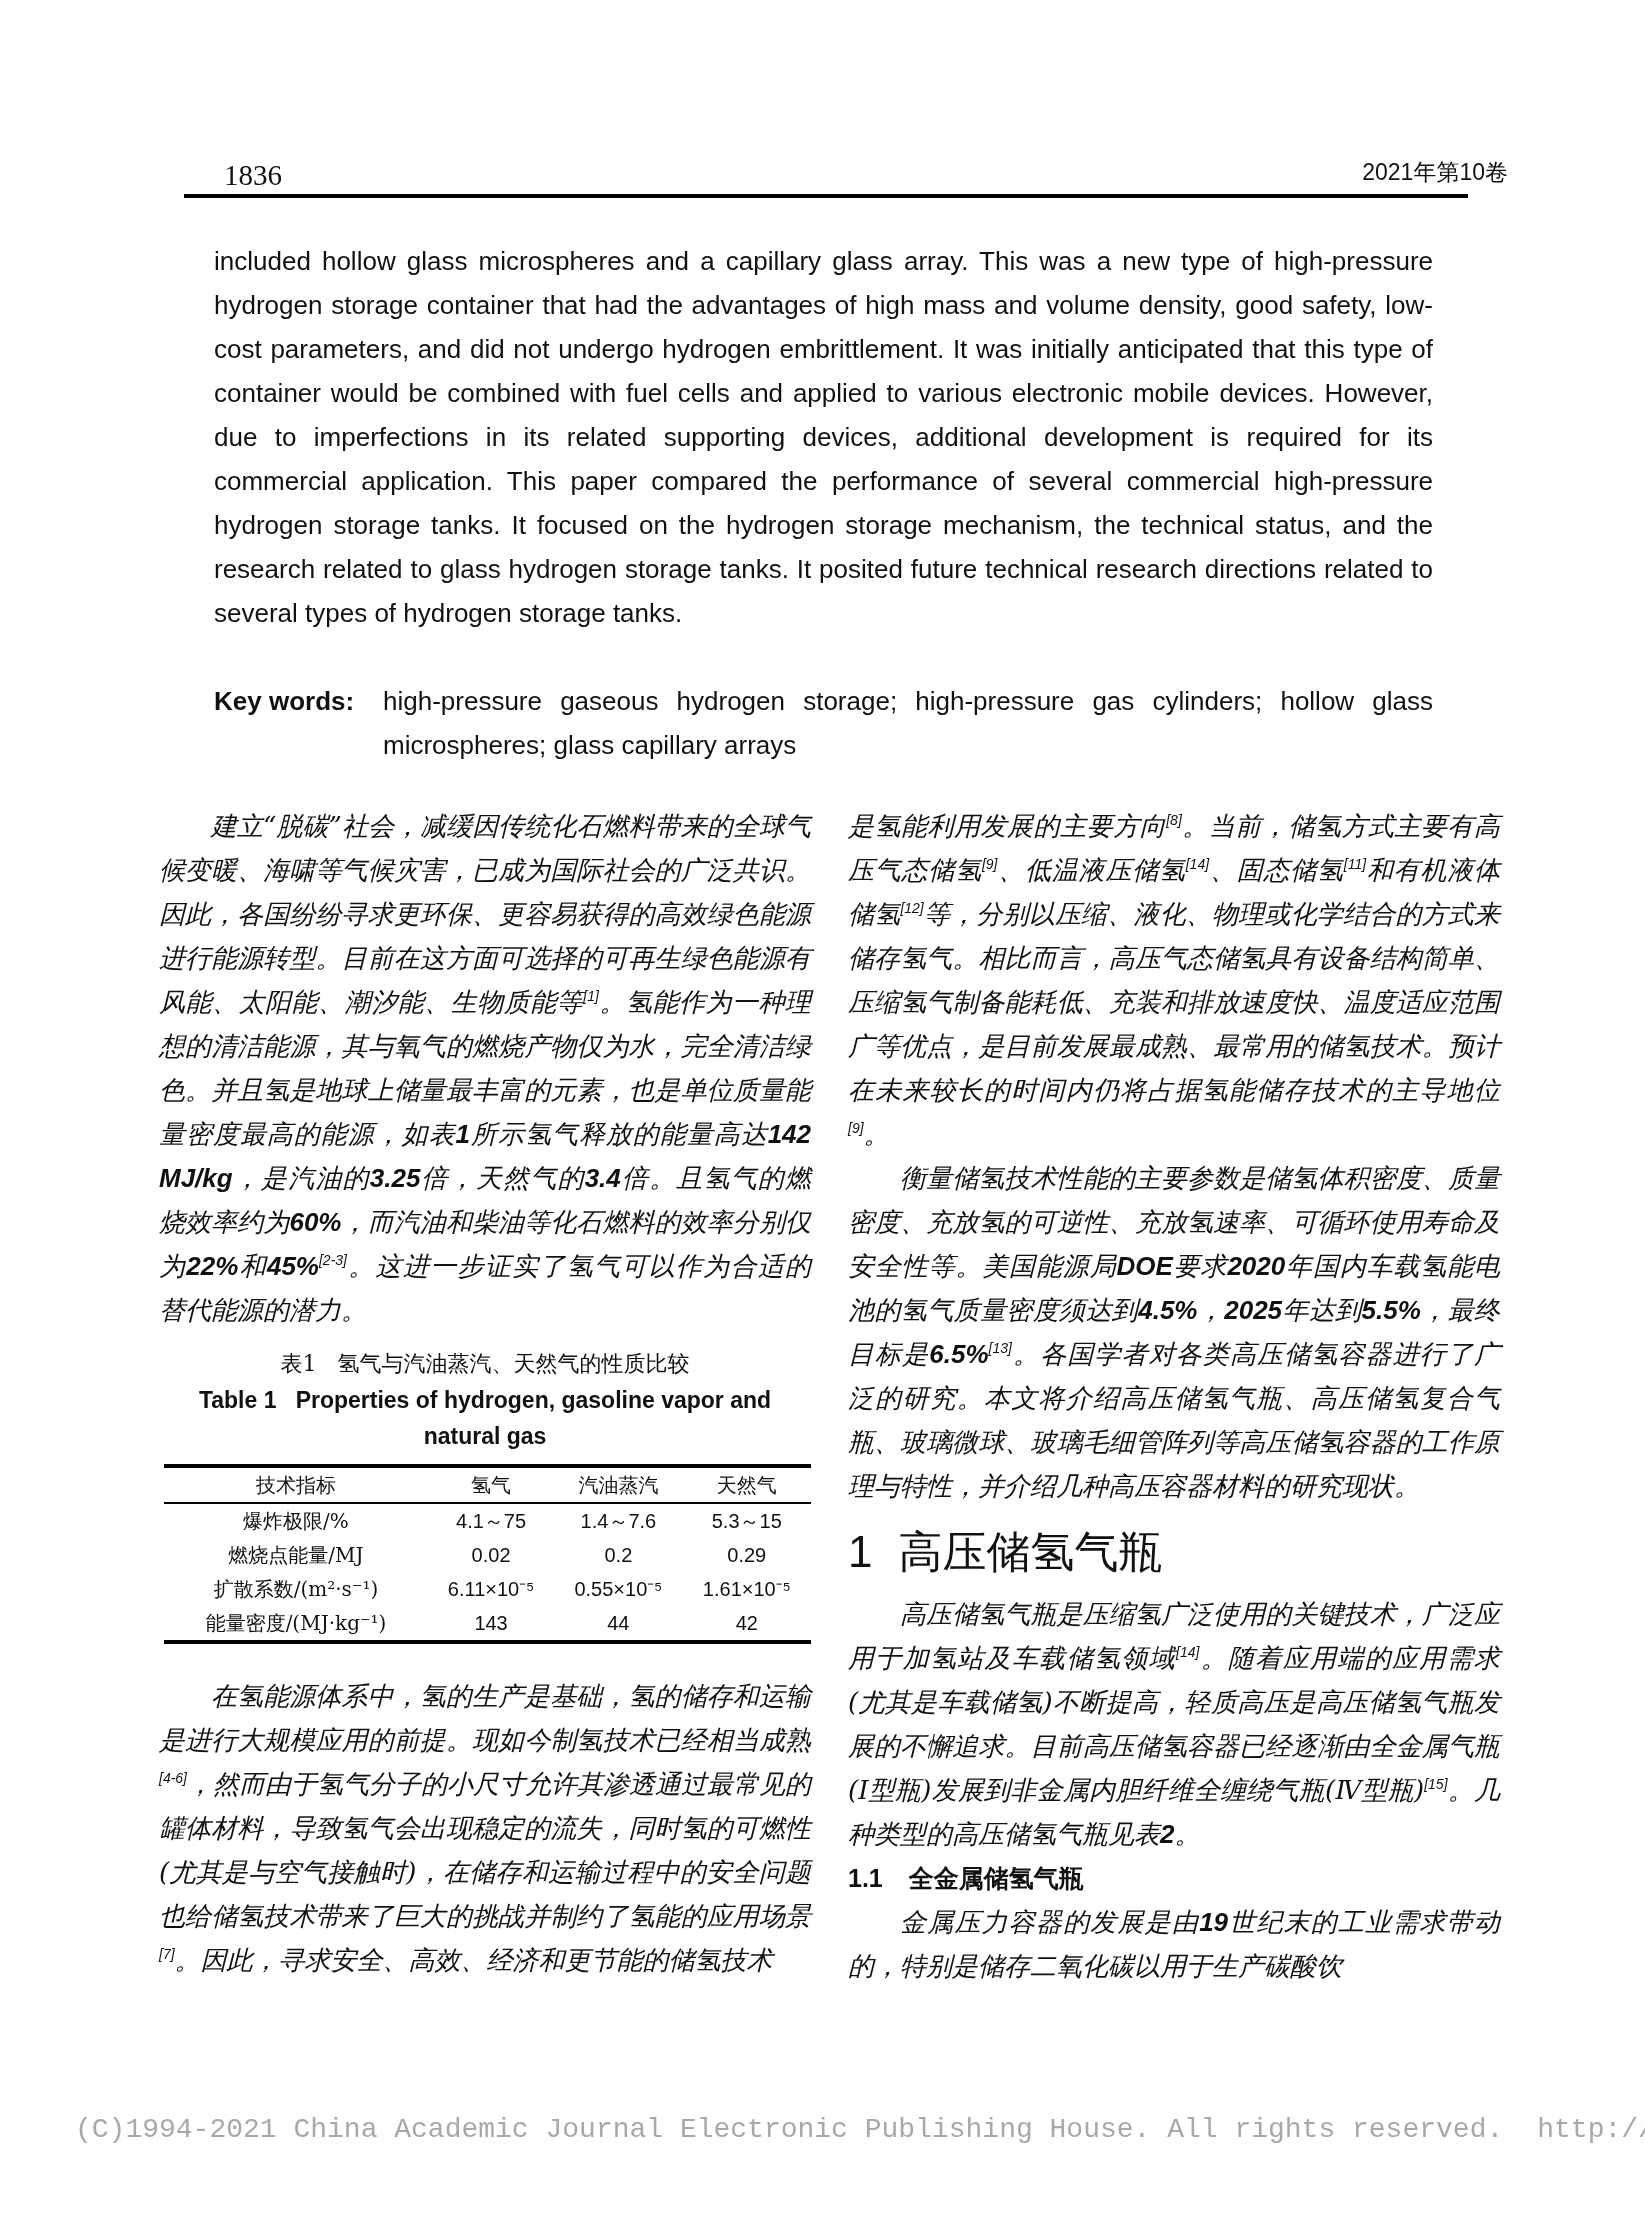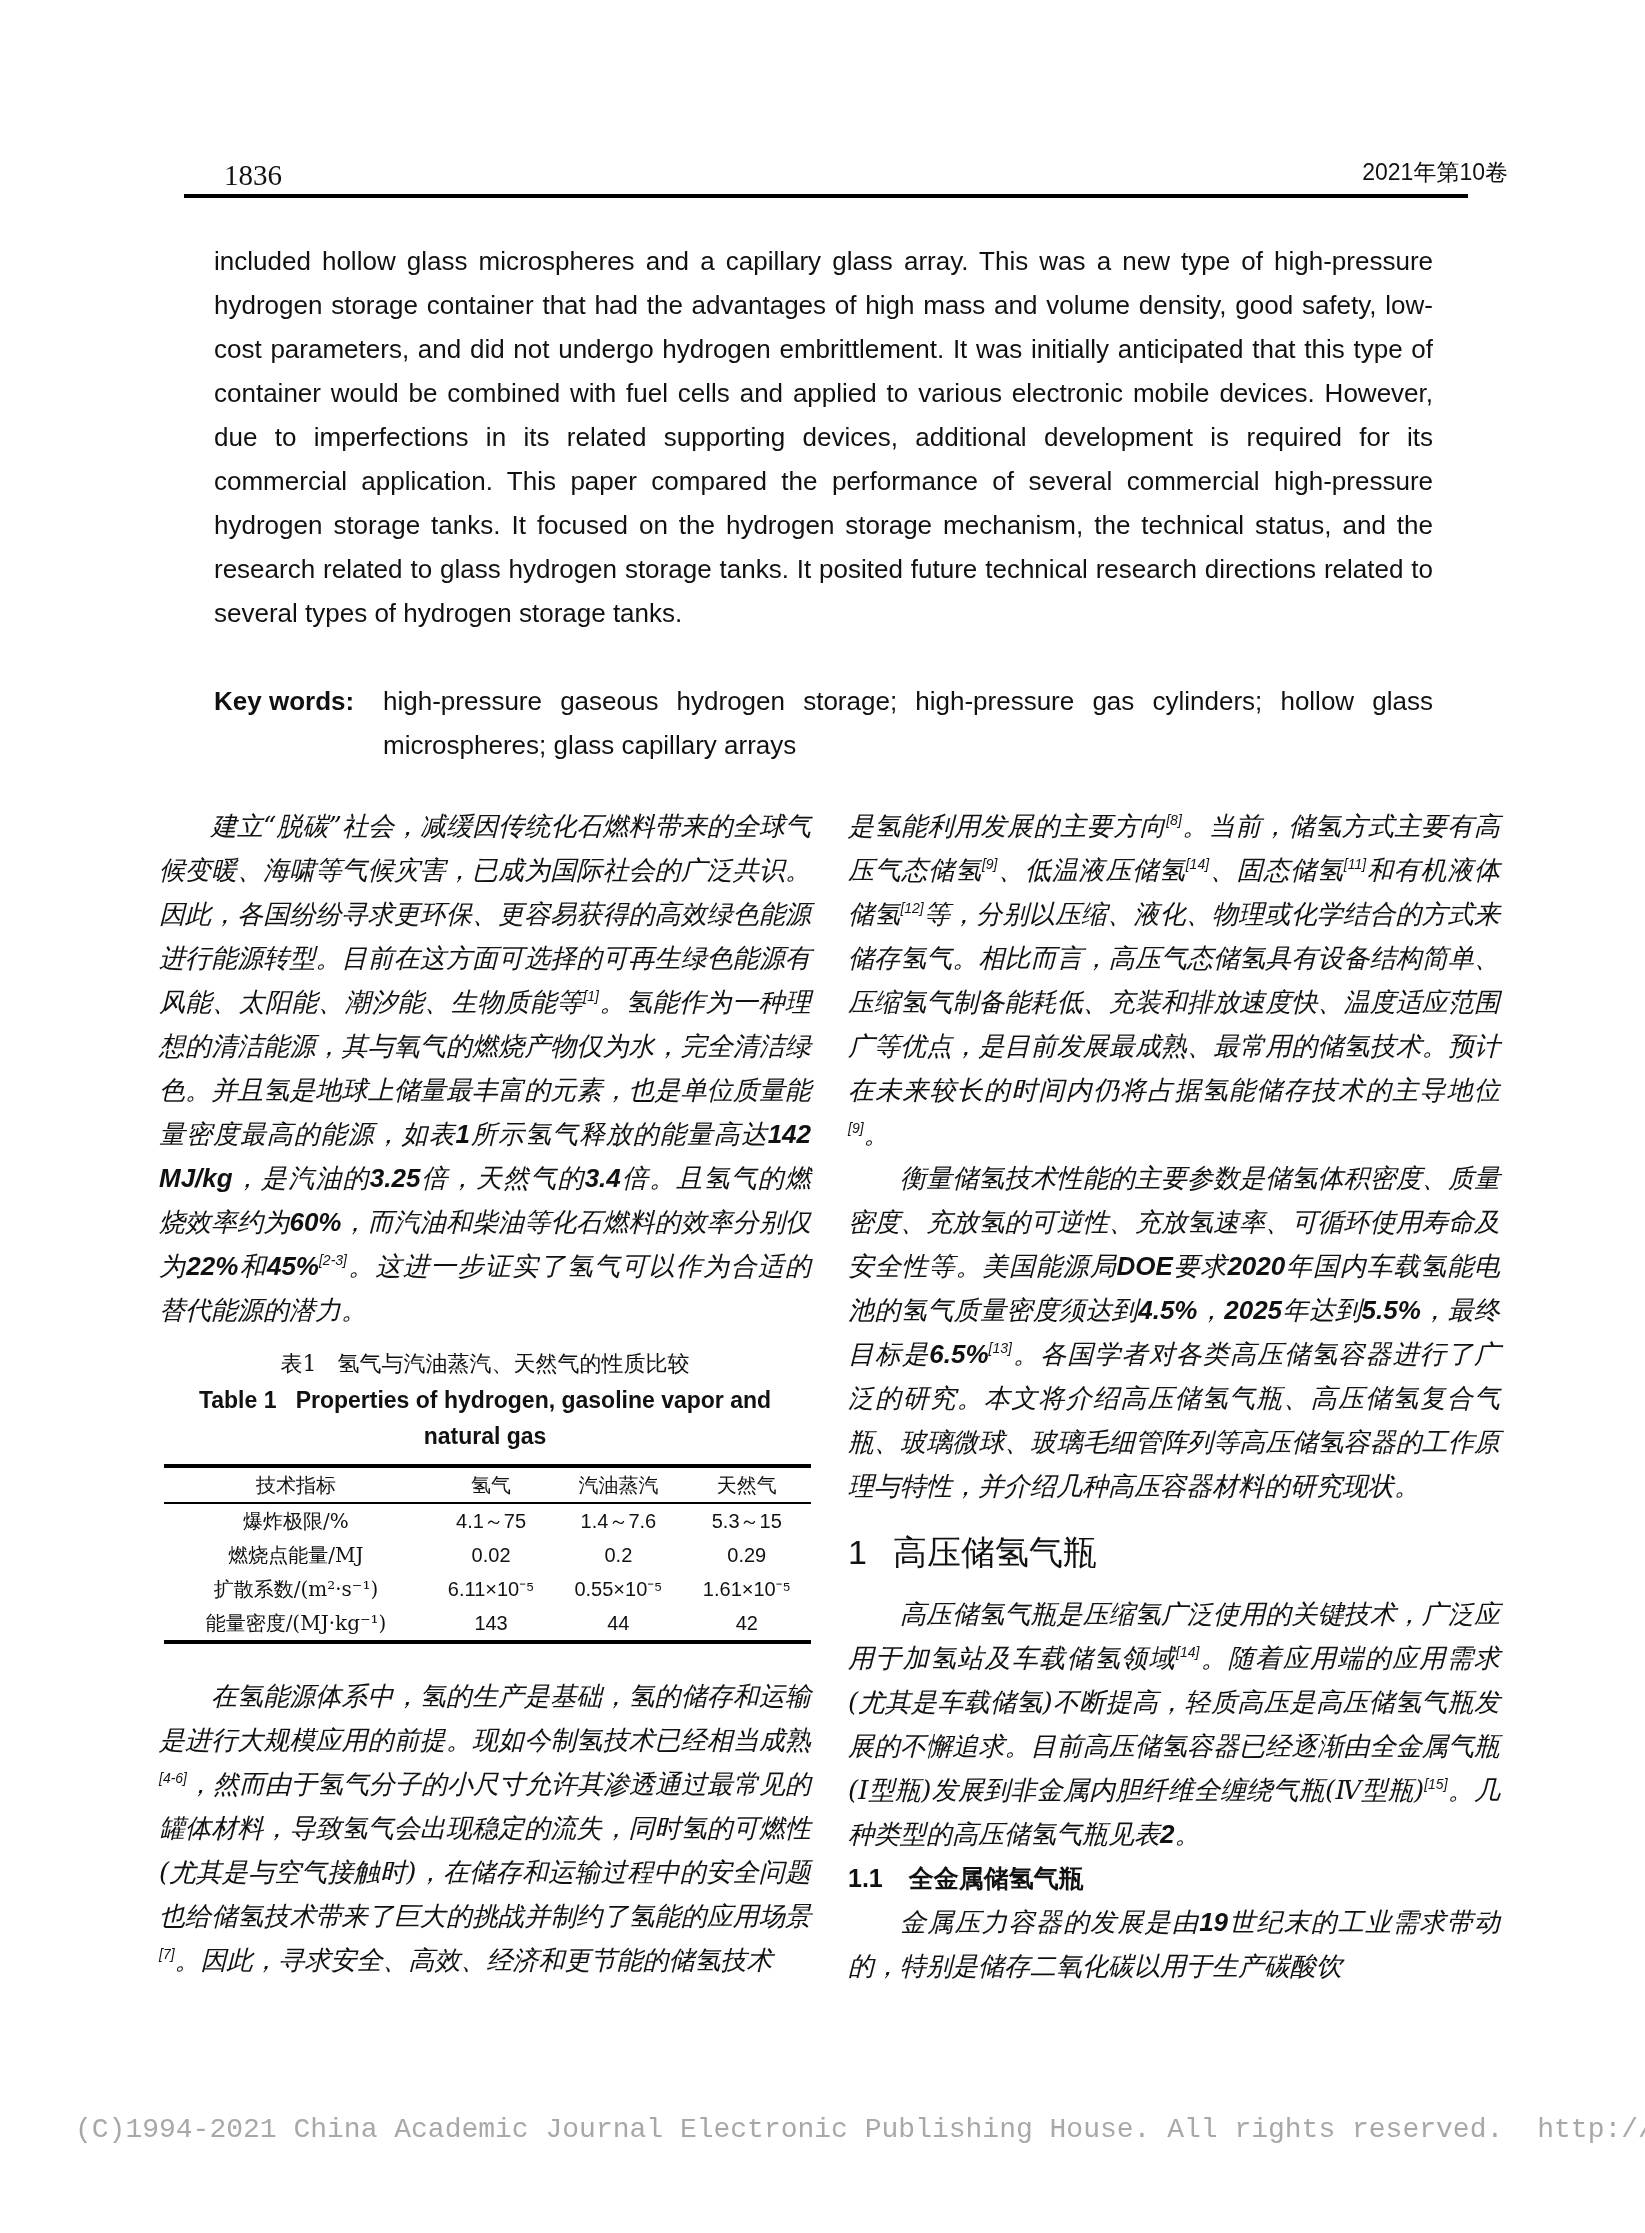--- a/index.html
+++ b/index.html
@@ -126,21 +126,21 @@
       text-align: center;
       font-weight: normal;
       padding: 0;
       margin-top: 32px;
     }
     table.props thead tr { border-top: 4px solid #000; border-bottom: 2px solid #000; }
     table.props tbody tr:last-child { border-bottom: 4px solid #000; }
     table.props td.v { font-family: "Liberation Sans", sans-serif; }
     .tbl-gap { height: 30px; }
     .sec-heading {
-      font-size: 34px;
+      font-size: 44px;
       line-height: 60px;
       margin: 14px 0 10px 0;
     }
     .sec-heading .n {
       font-family: "Liberation Sans", sans-serif;
       margin-right: 26px;
     }
     .subsec-heading {
       font-family: "Liberation Sans", sans-serif;
       font-weight: bold;

